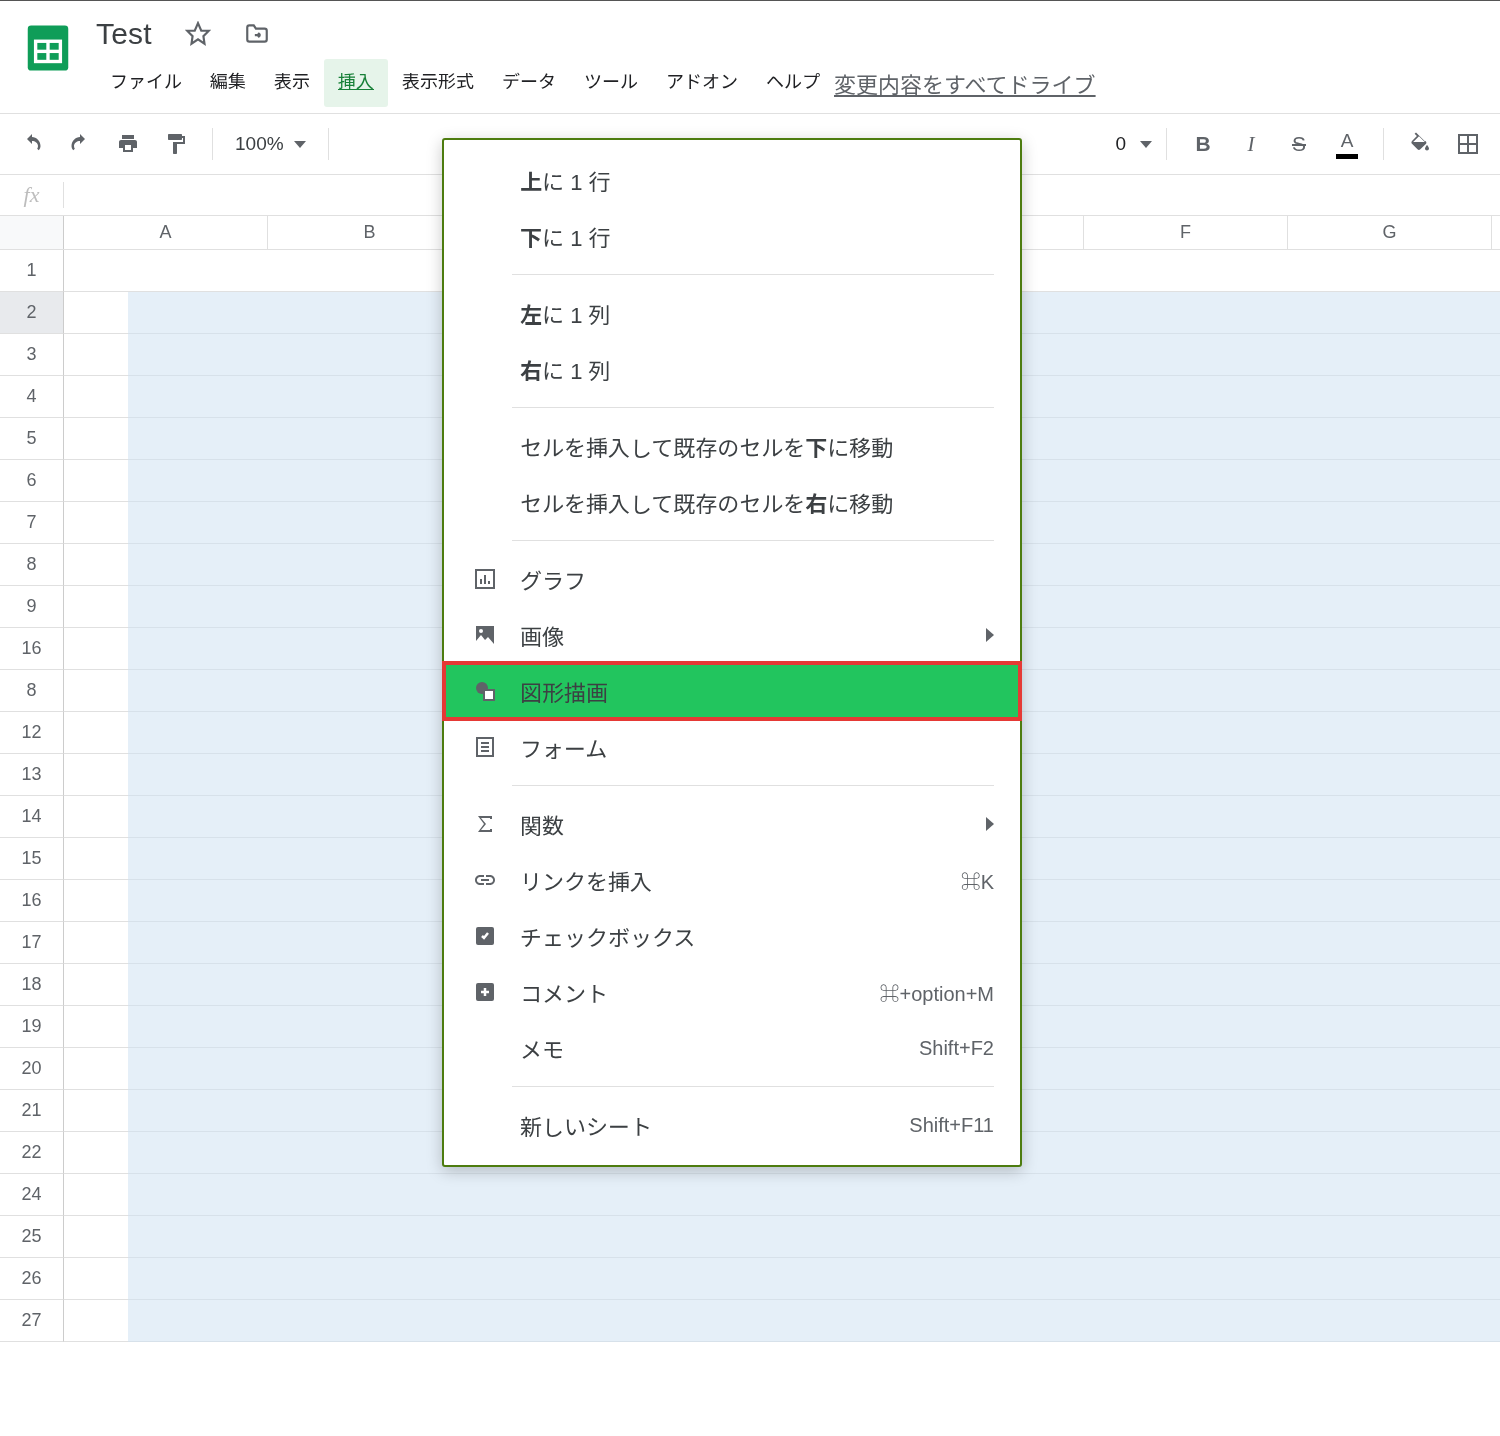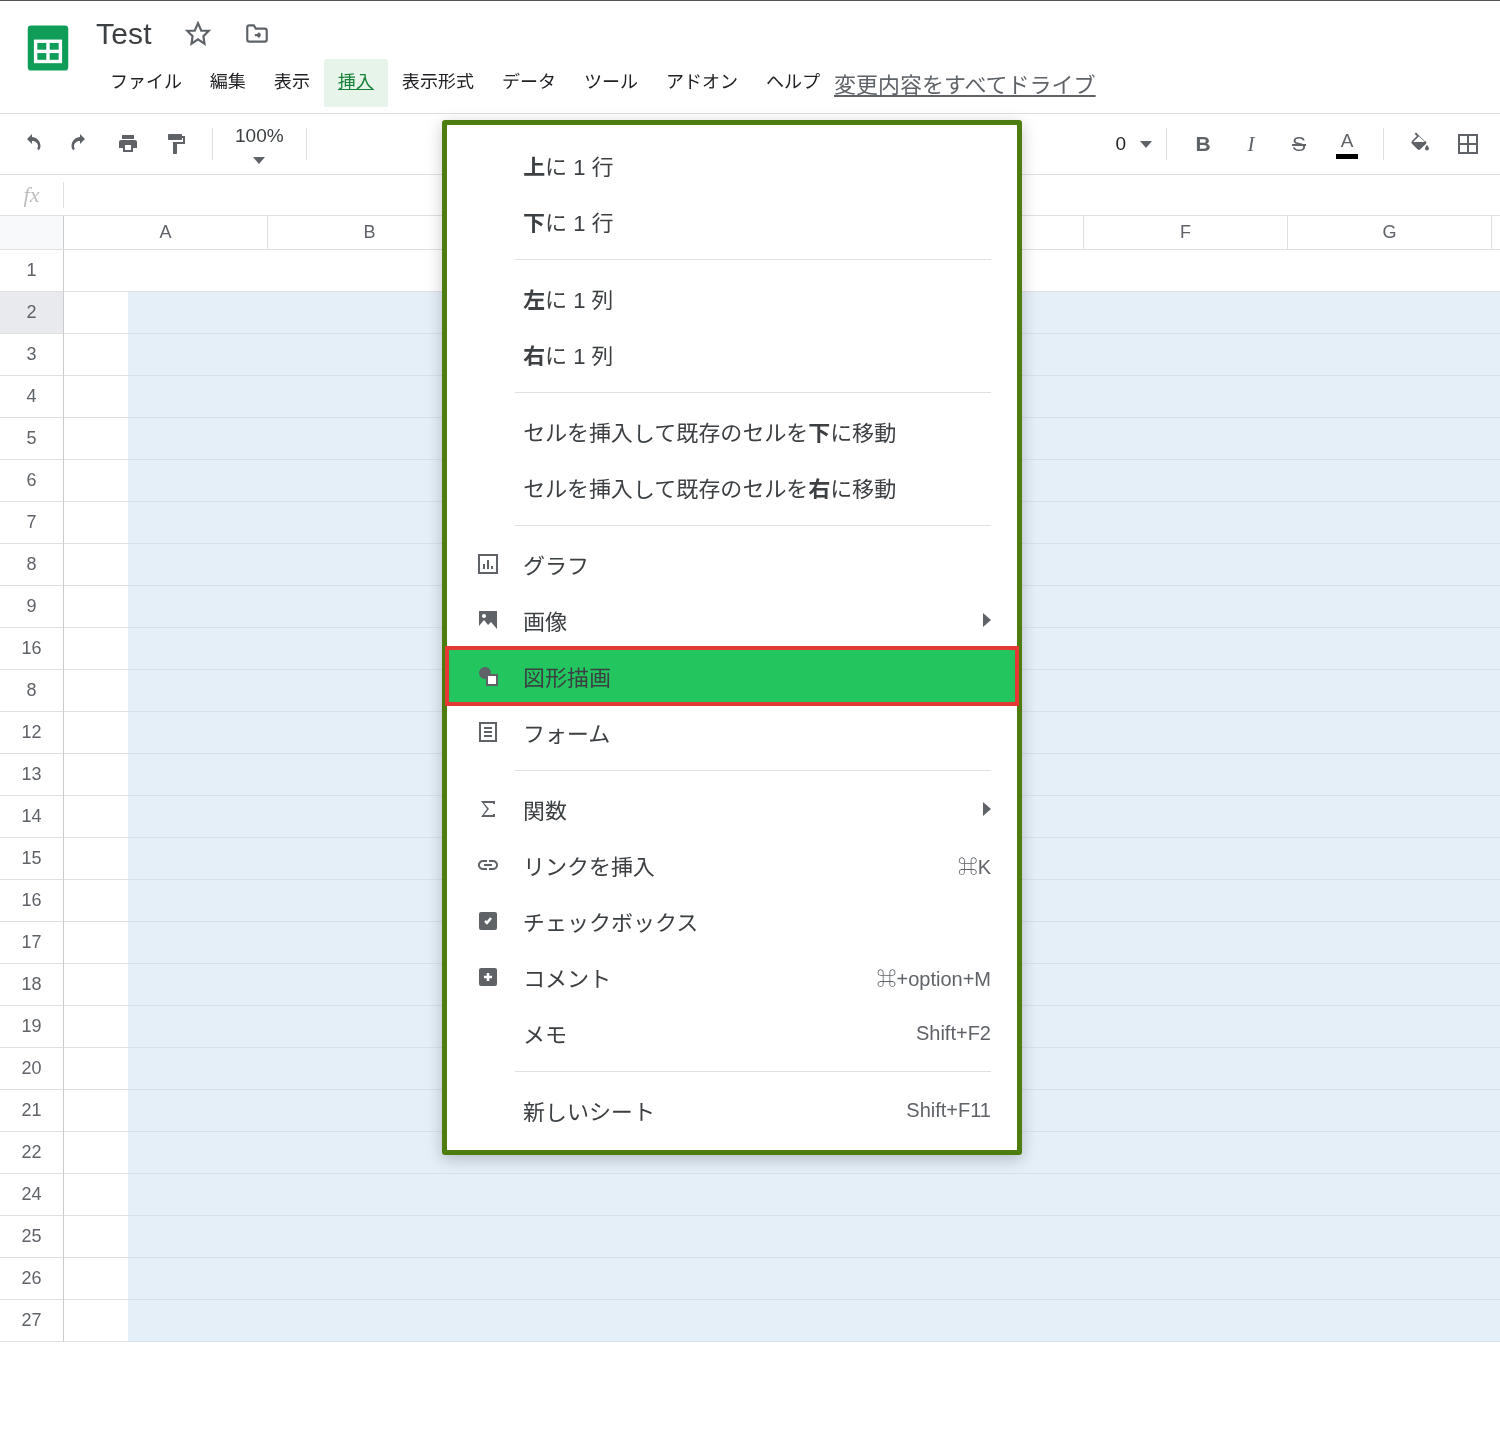--- a/index.html
+++ b/index.html
@@ -13,37 +13,37 @@
   .star, .folder { width: 26px; height: 26px; color:#5f6368; }
   .menubar { display:flex; gap: 0; margin-top: 4px; }
   .menu-item { font-size: 18px; color:#202124; padding: 8px 14px; border-radius: 3px; cursor:pointer; }
   .menu-item.active { background:#e6f4ea; color:#188038;text-decoration:underline; }
   .changes-link { font-size: 22px; color:#5f6368; text-decoration: underline; padding: 8px 0; white-space: nowrap; }
   .toolbar-wrap { height: 1px; background:#e0e0e0; margin-top: 6px; }
   .toolbar { display:flex; align-items:center; padding: 10px 10px; gap: 4px; height: 60px; }
   .tbtn { width: 44px; height: 40px; display:flex; align-items:center; justify-content:center; color:#5f6368; border-radius:4px; cursor:pointer; }
   .tbtn svg { width:24px; height:24px; }
   .tdiv { width:1px; height:32px; background:#e0e0e0; margin: 0 10px; }
-  .zoom { display:flex; align-items:center; gap:10px; color:#3c4043; font-size:19px; padding: 0 8px; cursor:pointer;flex-direction:column; }
+  .zoom { display:flex; align-items:center; gap:10px; color:#3c4043; font-size:19px; padding: 0 8px; cursor:pointer; }
   .arrow-down { width:0; height:0; border-left:6px solid transparent; border-right:6px solid transparent; border-top:7px solid #5f6368; }
   .right-toolbar { display:flex; align-items:center; gap:4px; margin-left:auto; }
   .fontsize { font-size:19px; color:#202124; padding:0 10px;}
   .formula-bar { display:flex; align-items:center; border-top:1px solid #e0e0e0; border-bottom:1px solid #e0e0e0; height:42px; }
   .fx { width:64px; text-align:center; font-style:italic; font-family: Georgia, serif; font-size:22px; color:#bdbdbd; border-right:1px solid #e0e0e0; }
   .grid { position:relative; }
   .colheaders { display:flex; height:34px; border-bottom:1px solid #e0e0e0; }
   .corner { width:64px; border-right:1px solid #ccc; background:#f8f9fa; }
   .colh { flex:0 0 204px; display:flex; align-items:center; justify-content:center; font-size:18px; color:#5f6368; background:#fff; border-right:1px solid #e0e0e0; }
   .rows { }
   .row { display:flex; height:42px; }
   .rowh { width:64px; display:flex; align-items:center; justify-content:center; font-size:18px; color:#5f6368; border-right:1px solid #ccc; border-bottom:1px solid #e0e0e0; background:#fff; }
   .row.selected .rowh { background:#e8eaed; }
   .cellarea { flex:1; border-bottom:1px solid #e0e0e0; }
   .selection-overlay { position:absolute; left:128px; top:76px; right:0; bottom:0; background:#cfe2f3; opacity:0.55; }
-  .dropdown { position:absolute; top:120px; left:442px; width:580px; background:#fff; border:5px solid #4d7c0f; border-radius:3px; box-shadow: 0 4px 16px rgba(0,0,0,0.22); padding: 12px 0; z-index:50; }
+  .dropdown { position:absolute; top:138px; left:442px; width:580px; background:#fff; border:2px solid #4d7c0f; border-radius:3px; box-shadow: 0 4px 16px rgba(0,0,0,0.22); padding: 12px 0; z-index:50; }
   .ditem { display:flex; align-items:center; padding: 12px 26px; font-size:22px; color:#3c4043; cursor:pointer; min-height:50px; }
   .ditem.highlight { background:#22c55e; outline: 4px solid #e53935; outline-offset:-2px; }
   .ditem .dicon { width:30px; height:26px; margin-right: 20px; flex:0 0 30px; color:#5f6368; display:flex; align-items:center; justify-content:center; }
   .ditem .dicon svg { width:24px; height:24px; }
   .ditem .dspacer-icon { width:30px; margin-right:20px; flex:0 0 30px; }
   .ditem .lbl { flex:1; }
   .ditem .lbl .bold { font-weight:700; }
   .ditem .shortcut { color:#5f6368; font-size:20px; }
   .ditem .submenu-arrow { width:0; height:0; border-top:7px solid transparent; border-bottom:7px solid transparent; border-left:8px solid #5f6368; }
   .dsep { height:1px; background:#e0e0e0; margin: 10px 26px 10px 68px; }

